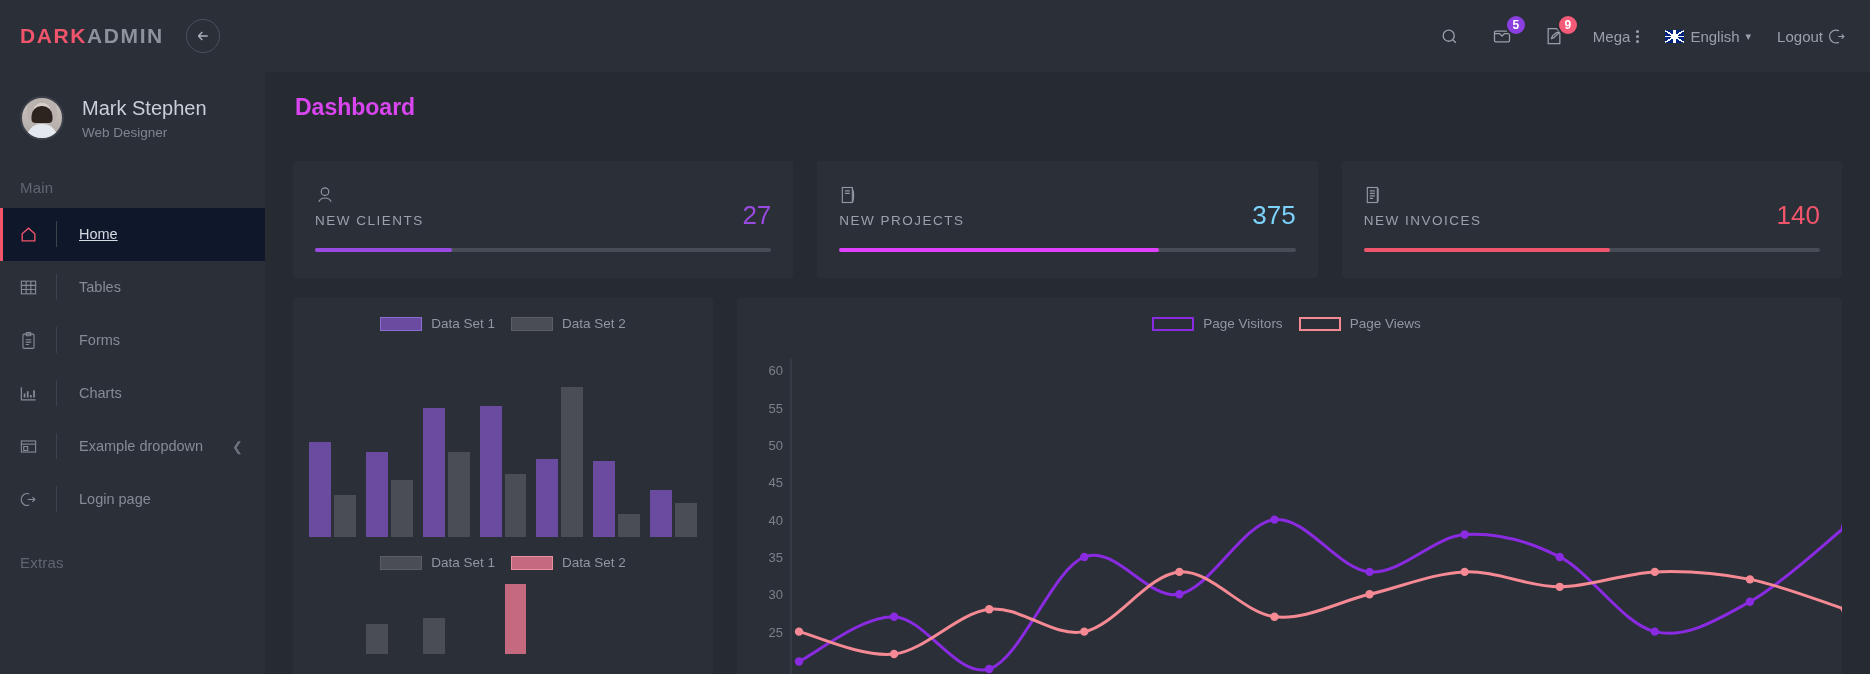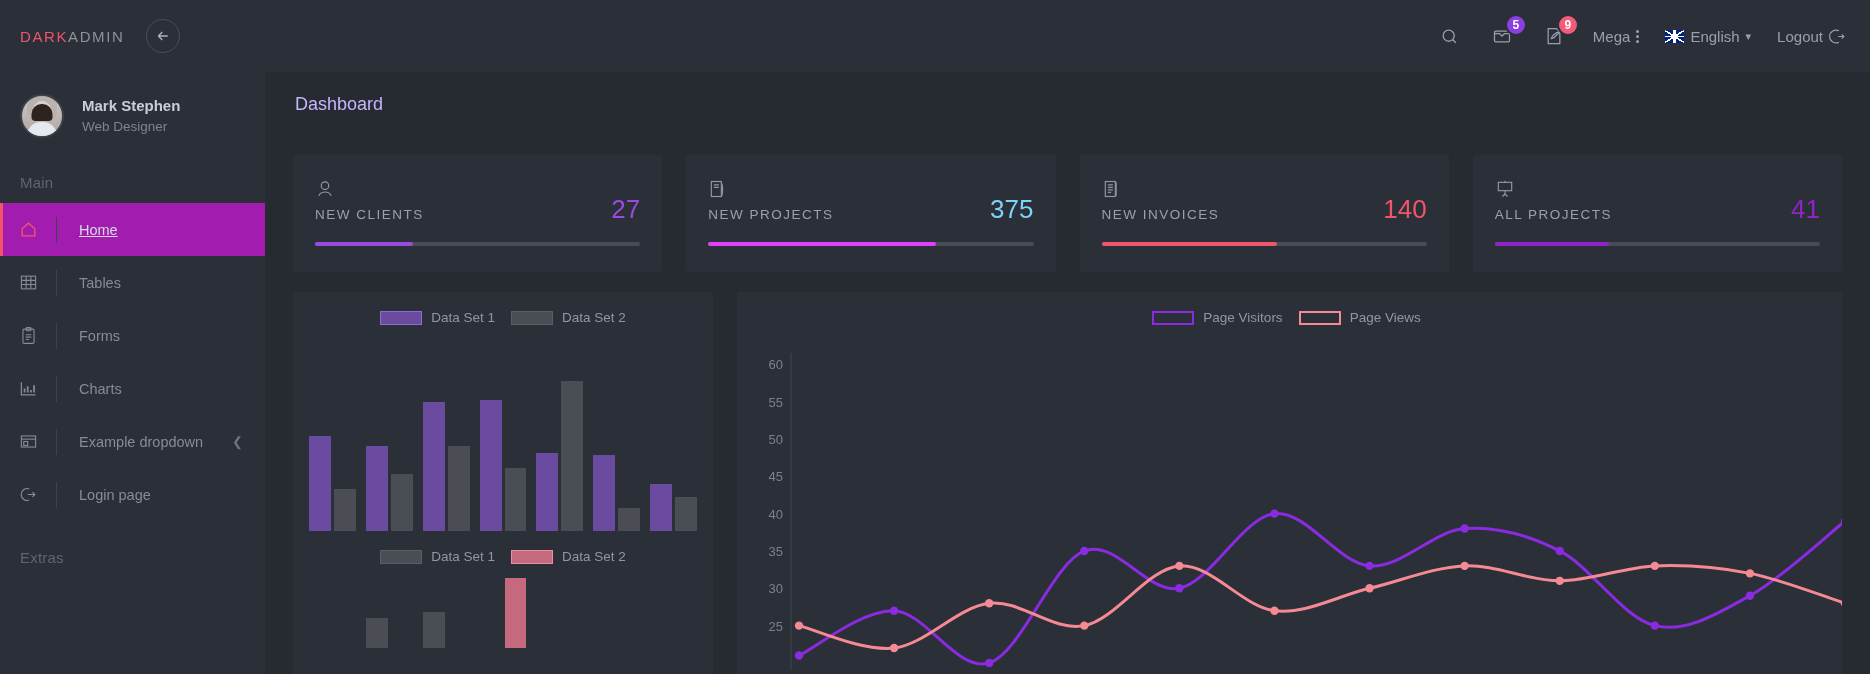--- a/index.html
+++ b/index.html
@@ -17,21 +17,21 @@
     background: #2b2f38;
     display: flex; align-items: center;
     position: relative;
   }
   .brand-zone {
     width: 265px; flex: 0 0 265px;
     display: flex; align-items: center; gap: 22px;
     padding-left: 20px;
   }
   .brand {
-    font-size: 15px; letter-spacing: 1.6px; font-weight: 400;
+    font-size: 21px; letter-spacing: 1.6px; font-weight: 700;
   }
   .brand .b1 { color: #f1556c; }
   .brand .b2 { color: #8d929c; }
   .collapse-btn {
     width: 34px; height: 34px; border-radius: 50%;
     border: 1px solid #4a4f59;
     display: flex; align-items: center; justify-content: center;
     color: #aeb3bd; cursor: pointer;
   }
   .topbar-right {
@@ -97,48 +97,48 @@
   .avatar::before {
     content:""; position:absolute; left:50%; top:20%;
     width:21px; height:17px; transform: translateX(-50%);
     background:#2e241f; border-radius: 10px 10px 4px 4px;
   }
   .avatar::after {
     content:""; position:absolute; left:50%; bottom:-2px;
     width:30px; height:16px; transform: translateX(-50%);
     background:#e4e8ef; border-radius: 14px 14px 0 0;
   }
-  .pname { color: #c9ced8; font-size: 15px; font-weight: 700; line-height: 1.45; }
+  .pname { color: #c9ced8; font-size: 20px; font-weight: 400; line-height: 1.45; }
   .prole { color: #7f848e; font-size: 13.5px; line-height: 1.45; }
   .section-title {
     color: #60656f; font-size: 15px; padding: 36px 0 12px 20px; letter-spacing:.2px;
   }
   .nav-item {
     height: 53px; display: flex; align-items: center;
     color: #868b95; font-size: 14.5px; cursor: pointer; position: relative;
   }
   .nav-item .nicon {
     width: 56px; flex: 0 0 56px; display: flex; align-items: center; justify-content: center;
     color: #868b95;
   }
   .nav-item .divider {
     width: 1px; height: 26px; background: #3d424c; flex: 0 0 1px;
   }
   .nav-item .nlabel { padding-left: 22px; }
   .nav-item .caret { margin-left: auto; padding-right: 22px; font-size: 13px; color:#6e737d; }
-  .nav-item.active { background: #a21caf; color: #d6dae2; text-decoration: underline; }
+  .nav-item.active { background: #0f172a; color: #d6dae2; text-decoration: underline; }
   .nav-item.active .nicon { color: #f1556c; }
   .nav-item.active::before {
     content:""; position: absolute; left:0; top:0; bottom:0; width:3px; background:#f1556c;
   }
 
   
   .main { flex: 1; background: #262a31; display: flex; flex-direction: column; min-width: 0; }
   .page-head { padding: 22px 30px 0 30px; }
-  .page-title { color: #c4b5fd; font-size: 18px; font-weight: 400; }
+  .page-title { color: #d946ef; font-size: 23px; font-weight: 700; }
   .content { padding: 40px 28px 0 28px; flex: 1; min-height: 0; }
 
   
   .cards { display: flex; gap: 24px; }
   .card {
     flex: 1; background: #2b2f38; border-radius: 2px;
     padding: 22px 22px 26px 22px; position: relative; min-width: 0;
   }
   .card-top { display: flex; align-items: flex-end; justify-content: space-between; }
   .card-left { display: flex; flex-direction: column; gap: 6px; }
@@ -374,37 +374,20 @@
               </span>
               <span class="card-label">NEW INVOICES</span>
             </div>
             <div class="card-value" style="color:#f1556c">140</div>
           </div>
           <div class="bar-track">
             <div class="bar-fill" style="width:54%;background:#f1556c"></div>
           </div>
         </div>
 
-        <div class="card">
-          <div class="card-top">
-            <div class="card-left">
-              <span class="card-icon">
-                <svg width="20" height="22" viewBox="0 0 24 24" fill="none" stroke="currentColor" stroke-width="1.4">
-                  <rect x="4" y="4" width="16" height="10"></rect>
-                    <path d="M12 14v4M12 18l-3 3M12 18l3 3M12 4V2"></path>
-                </svg>
-              </span>
-              <span class="card-label">ALL PROJECTS</span>
-            </div>
-            <div class="card-value" style="color:#8e24c9">41</div>
-          </div>
-          <div class="bar-track">
-            <div class="bar-fill" style="width:35%;background:#8e24c9"></div>
-          </div>
-        </div>
 
       </div>
 
       <div class="panels">
 
         <div class="panel bar-panel">
 
           <div class="legend">
             <div class="legend-item">
               <span class="legend-box" style="background:#6b4ba0;border-color:#8a6fd0"></span>

